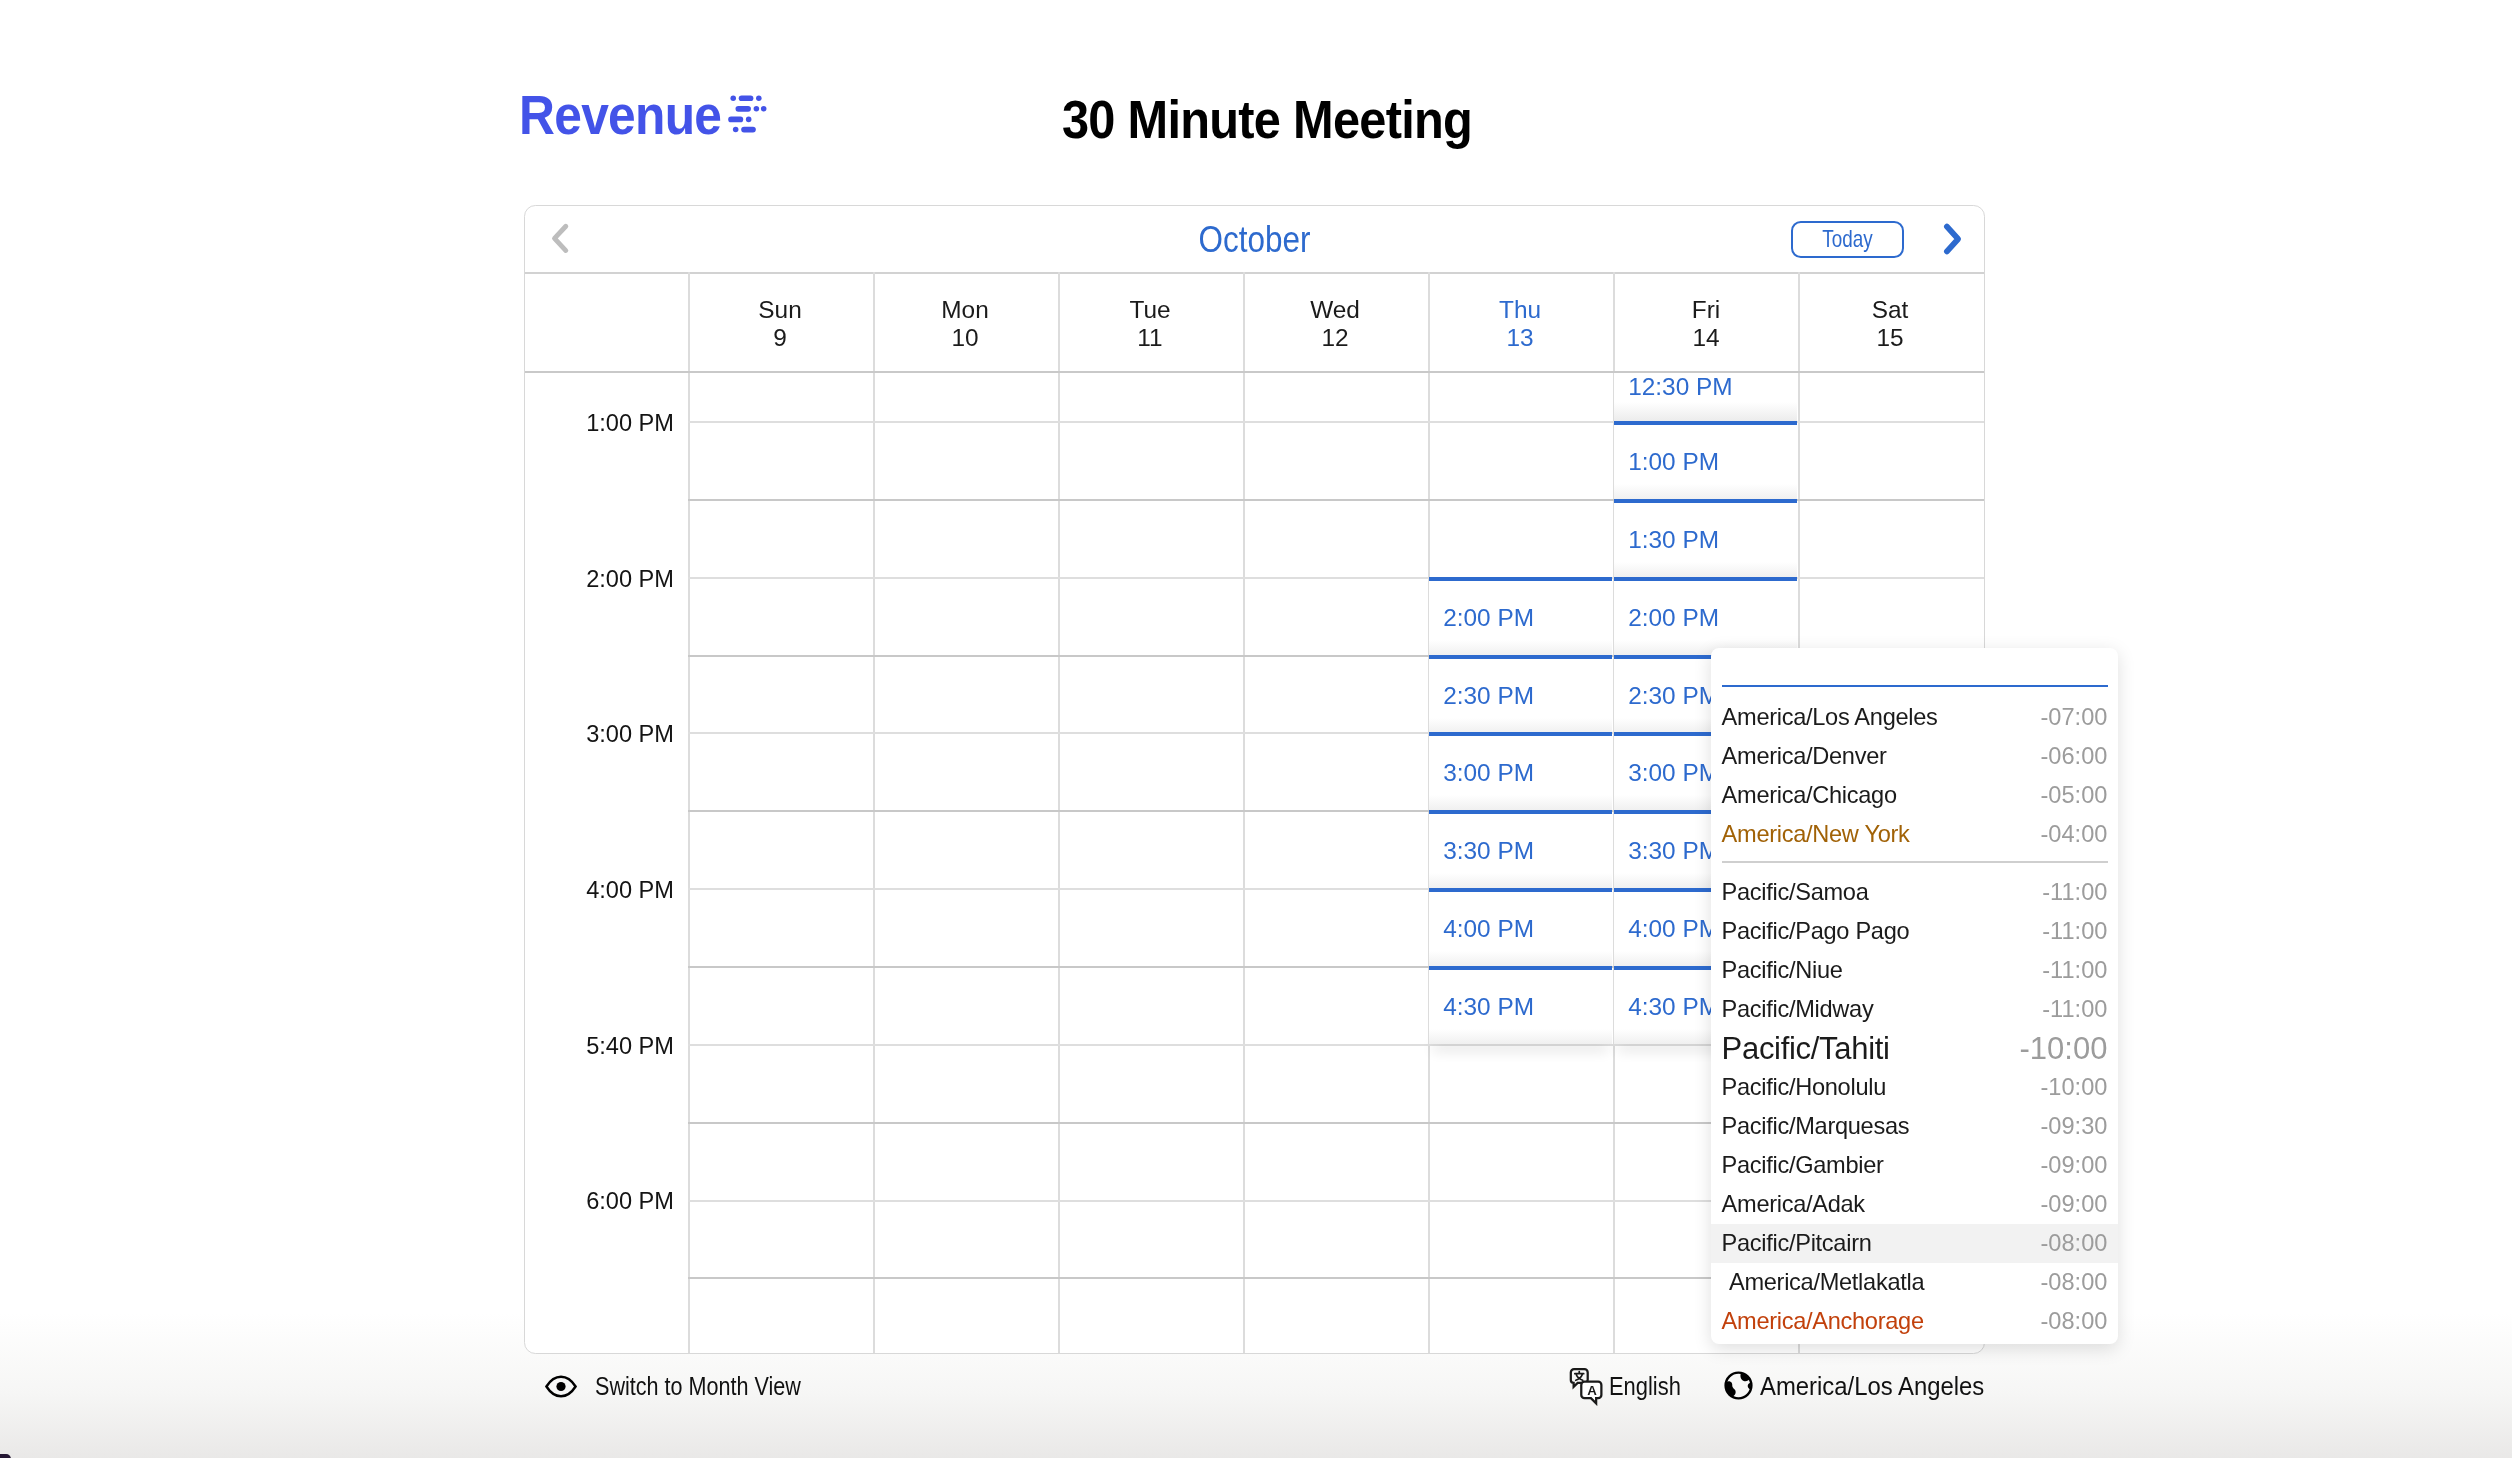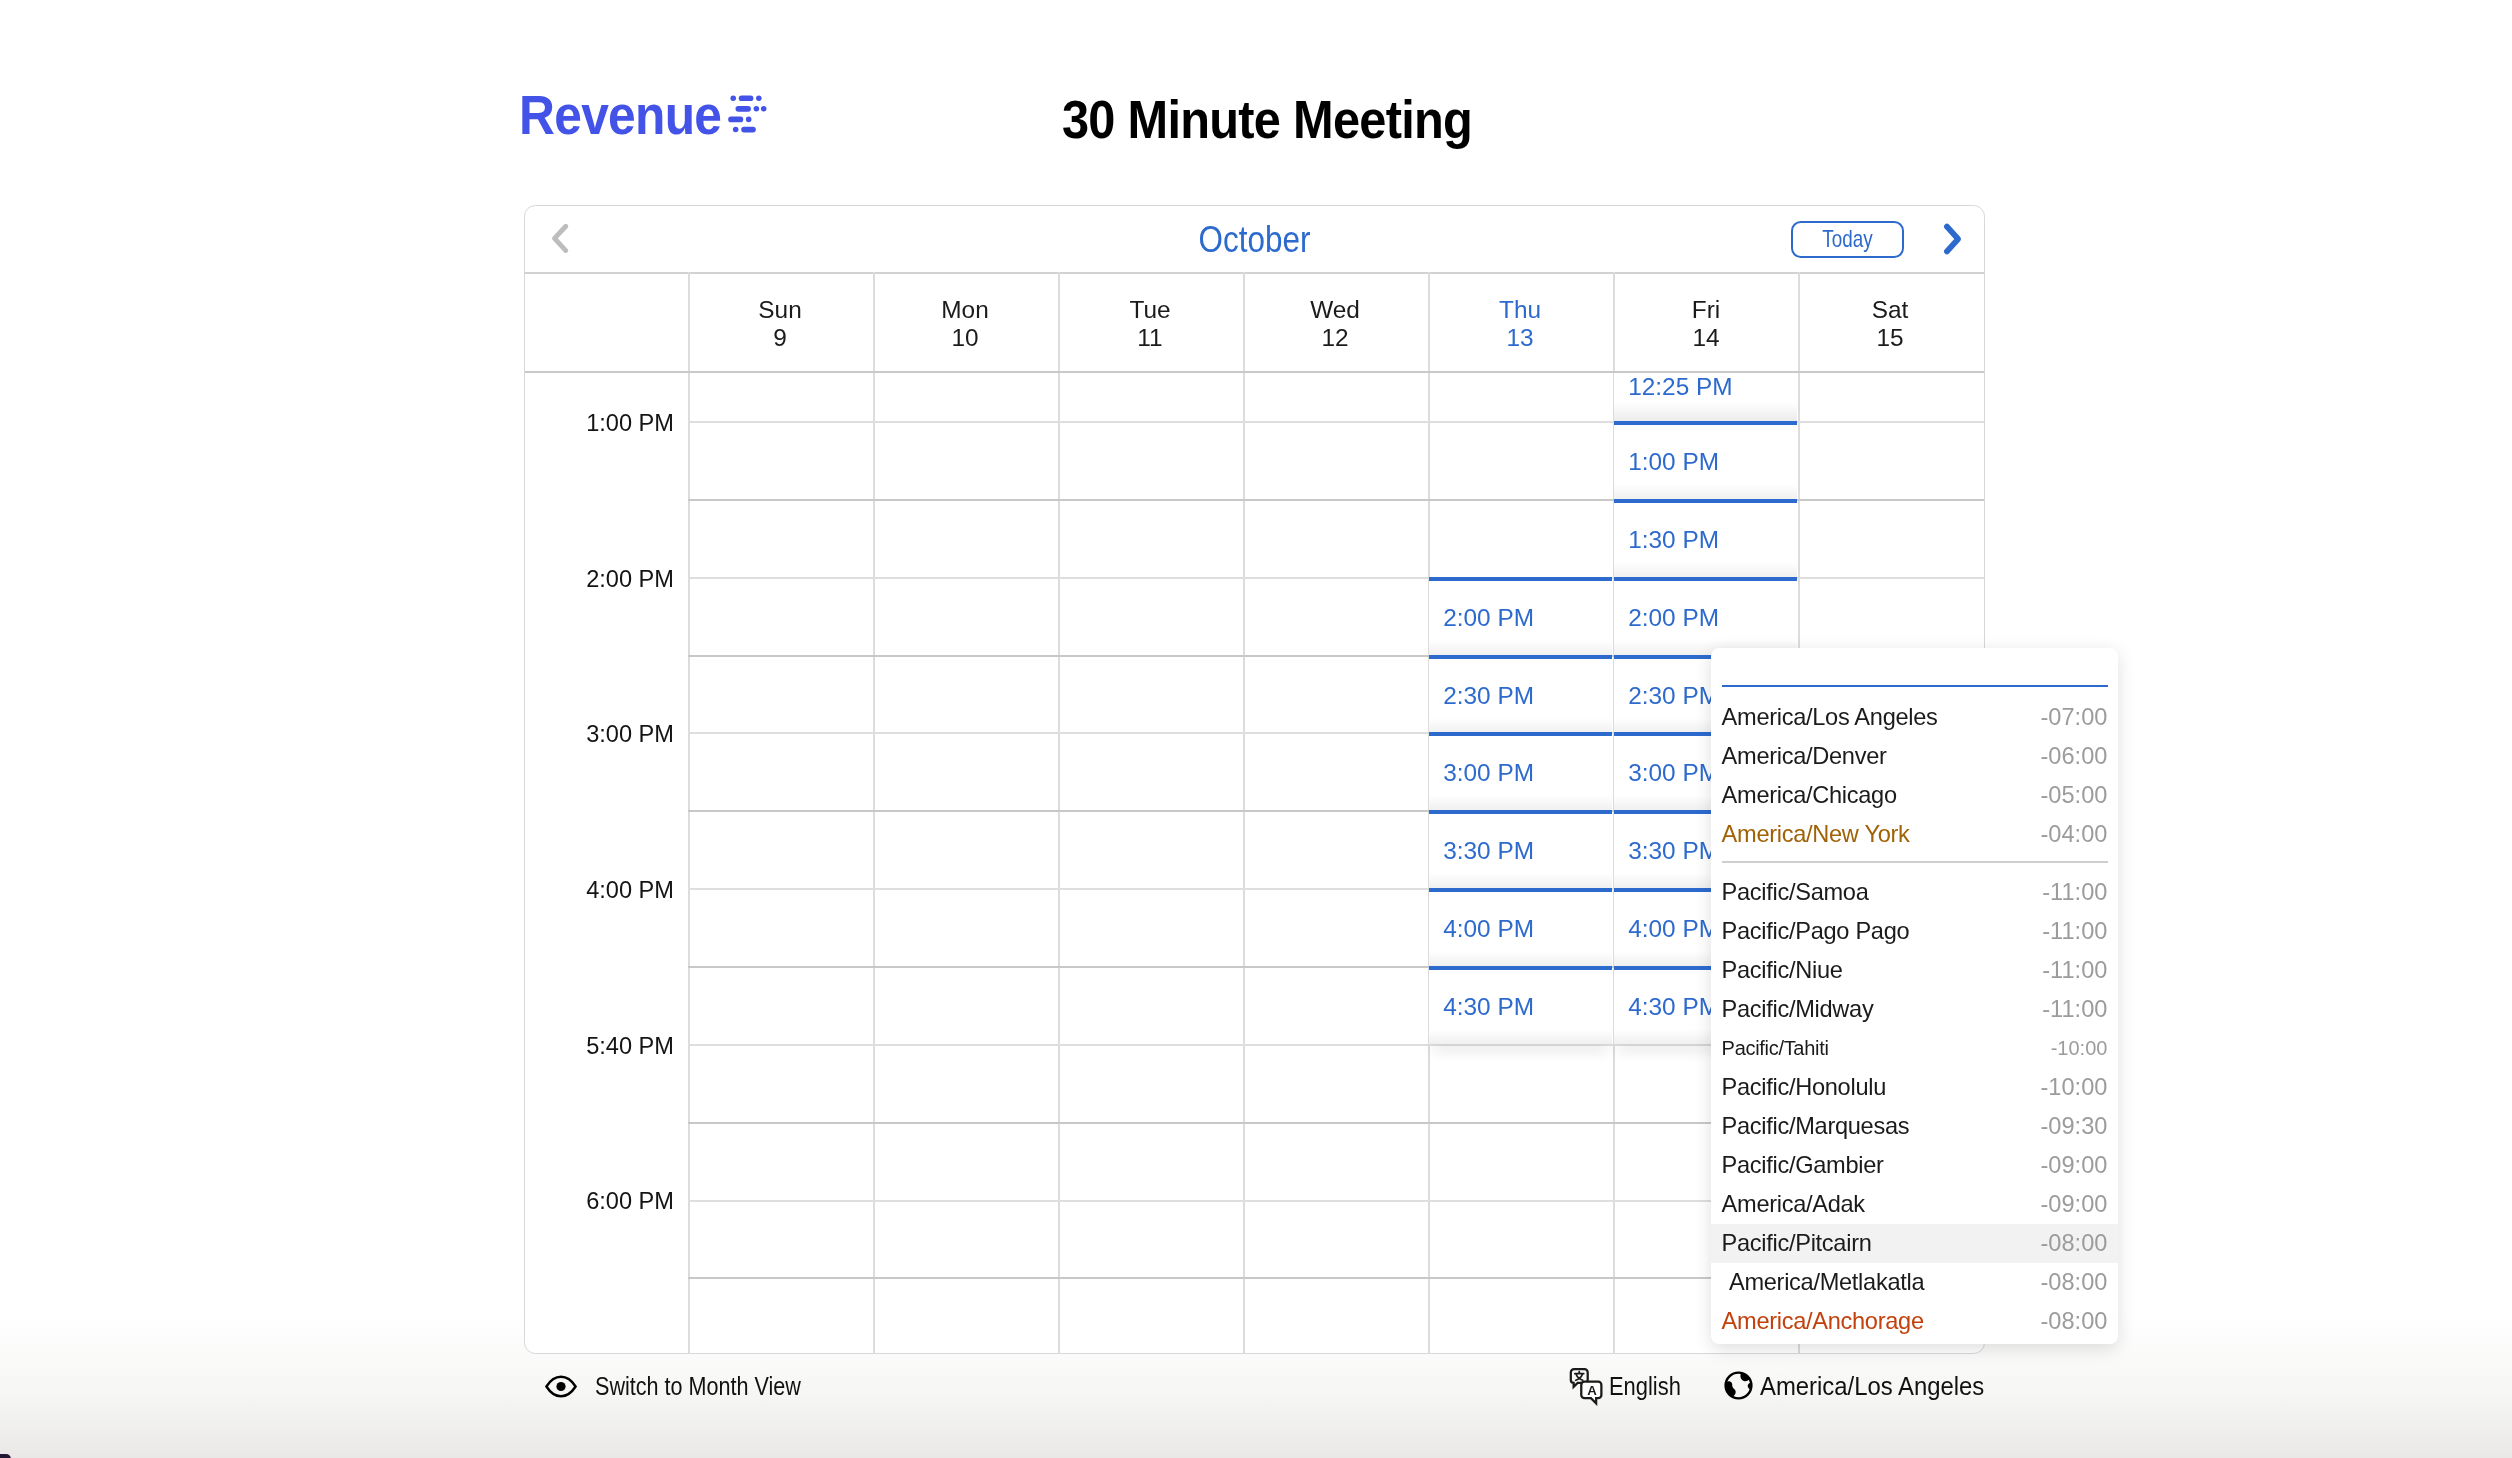--- a/index.html
+++ b/index.html
@@ -77,21 +77,21 @@
     <div class="a" style="left:904px;top:604px;width:183px;height:78px;background:linear-gradient(180deg,#fff 0px,#fff 59px,#ececec 78px);box-sizing:border-box;border-top:4.9px solid #2d6ace;display:flex;align-items:center">
       <span style="margin-left:14.2px;font-size:24.4px;color:#2d6ace">3:30 PM</span>
     </div>
     <div class="a" style="left:904px;top:682px;width:183px;height:78px;background:linear-gradient(180deg,#fff 0px,#fff 59px,#ececec 78px);box-sizing:border-box;border-top:4.9px solid #2d6ace;display:flex;align-items:center">
       <span style="margin-left:14.2px;font-size:24.4px;color:#2d6ace">4:00 PM</span>
     </div>
     <div class="a" style="left:904px;top:760px;width:183px;height:78px;background:linear-gradient(180deg,#fff 0px,#fff 59px,#ececec 78px);box-sizing:border-box;border-top:4.9px solid #2d6ace;display:flex;align-items:center">
       <span style="margin-left:14.2px;font-size:24.4px;color:#2d6ace">4:30 PM</span>
     </div>
 <div class="a" style="left:1089px;top:165px;width:183px;height:50px;background:linear-gradient(180deg,#fff 0px,#fff 31px,#ececec 50px);display:flex;align-items:flex-start;padding-top:2.4px;box-sizing:border-box">
-      <span style="margin-left:14.2px;font-size:24.4px;line-height:28px;color:#2d6ace">12:25 PM</span>
+      <span style="margin-left:14.2px;font-size:24.4px;line-height:28px;color:#2d6ace">12:30 PM</span>
     </div>
 <div class="a" style="left:1089px;top:215px;width:183px;height:78px;background:linear-gradient(180deg,#fff 0px,#fff 59px,#ececec 78px);box-sizing:border-box;border-top:4.9px solid #2d6ace;display:flex;align-items:center">
       <span style="margin-left:14.2px;font-size:24.4px;color:#2d6ace">1:00 PM</span>
     </div>
     <div class="a" style="left:1089px;top:293px;width:183px;height:78px;background:linear-gradient(180deg,#fff 0px,#fff 59px,#ececec 78px);box-sizing:border-box;border-top:4.9px solid #2d6ace;display:flex;align-items:center">
       <span style="margin-left:14.2px;font-size:24.4px;color:#2d6ace">1:30 PM</span>
     </div>
     <div class="a" style="left:1089px;top:371px;width:183px;height:78px;background:linear-gradient(180deg,#fff 0px,#fff 59px,#ececec 78px);box-sizing:border-box;border-top:4.9px solid #2d6ace;display:flex;align-items:center">
       <span style="margin-left:14.2px;font-size:24.4px;color:#2d6ace">2:00 PM</span>
     </div>
@@ -139,21 +139,21 @@
       <span style="margin-left:auto;margin-right:10.6px;color:#9c9c9c">-11:00</span>
     </div>
 <div class="a" style="left:0;top:303px;width:100%;height:39px;display:flex;align-items:center;font-size:23.6px">
       <span style="margin-left:10.6px;color:#1b1b1b;letter-spacing:-0.3px">Pacific/Niue</span>
       <span style="margin-left:auto;margin-right:10.6px;color:#9c9c9c">-11:00</span>
     </div>
 <div class="a" style="left:0;top:342px;width:100%;height:39px;display:flex;align-items:center;font-size:23.6px">
       <span style="margin-left:10.6px;color:#1b1b1b;letter-spacing:-0.3px">Pacific/Midway</span>
       <span style="margin-left:auto;margin-right:10.6px;color:#9c9c9c">-11:00</span>
     </div>
-<div class="a" style="left:0;top:381px;width:100%;height:39px;display:flex;align-items:center;font-size:20px">
+<div class="a" style="left:0;top:381px;width:100%;height:39px;display:flex;align-items:center;font-size:31px">
       <span style="margin-left:10.6px;color:#1b1b1b;letter-spacing:-0.3px">Pacific/Tahiti</span>
       <span style="margin-left:auto;margin-right:10.6px;color:#9c9c9c">-10:00</span>
     </div>
 <div class="a" style="left:0;top:420px;width:100%;height:39px;display:flex;align-items:center;font-size:23.6px">
       <span style="margin-left:10.6px;color:#1b1b1b;letter-spacing:-0.3px">Pacific/Honolulu</span>
       <span style="margin-left:auto;margin-right:10.6px;color:#9c9c9c">-10:00</span>
     </div>
 <div class="a" style="left:0;top:459px;width:100%;height:39px;display:flex;align-items:center;font-size:23.6px">
       <span style="margin-left:10.6px;color:#1b1b1b;letter-spacing:-0.3px">Pacific/Marquesas</span>
       <span style="margin-left:auto;margin-right:10.6px;color:#9c9c9c">-09:30</span>

